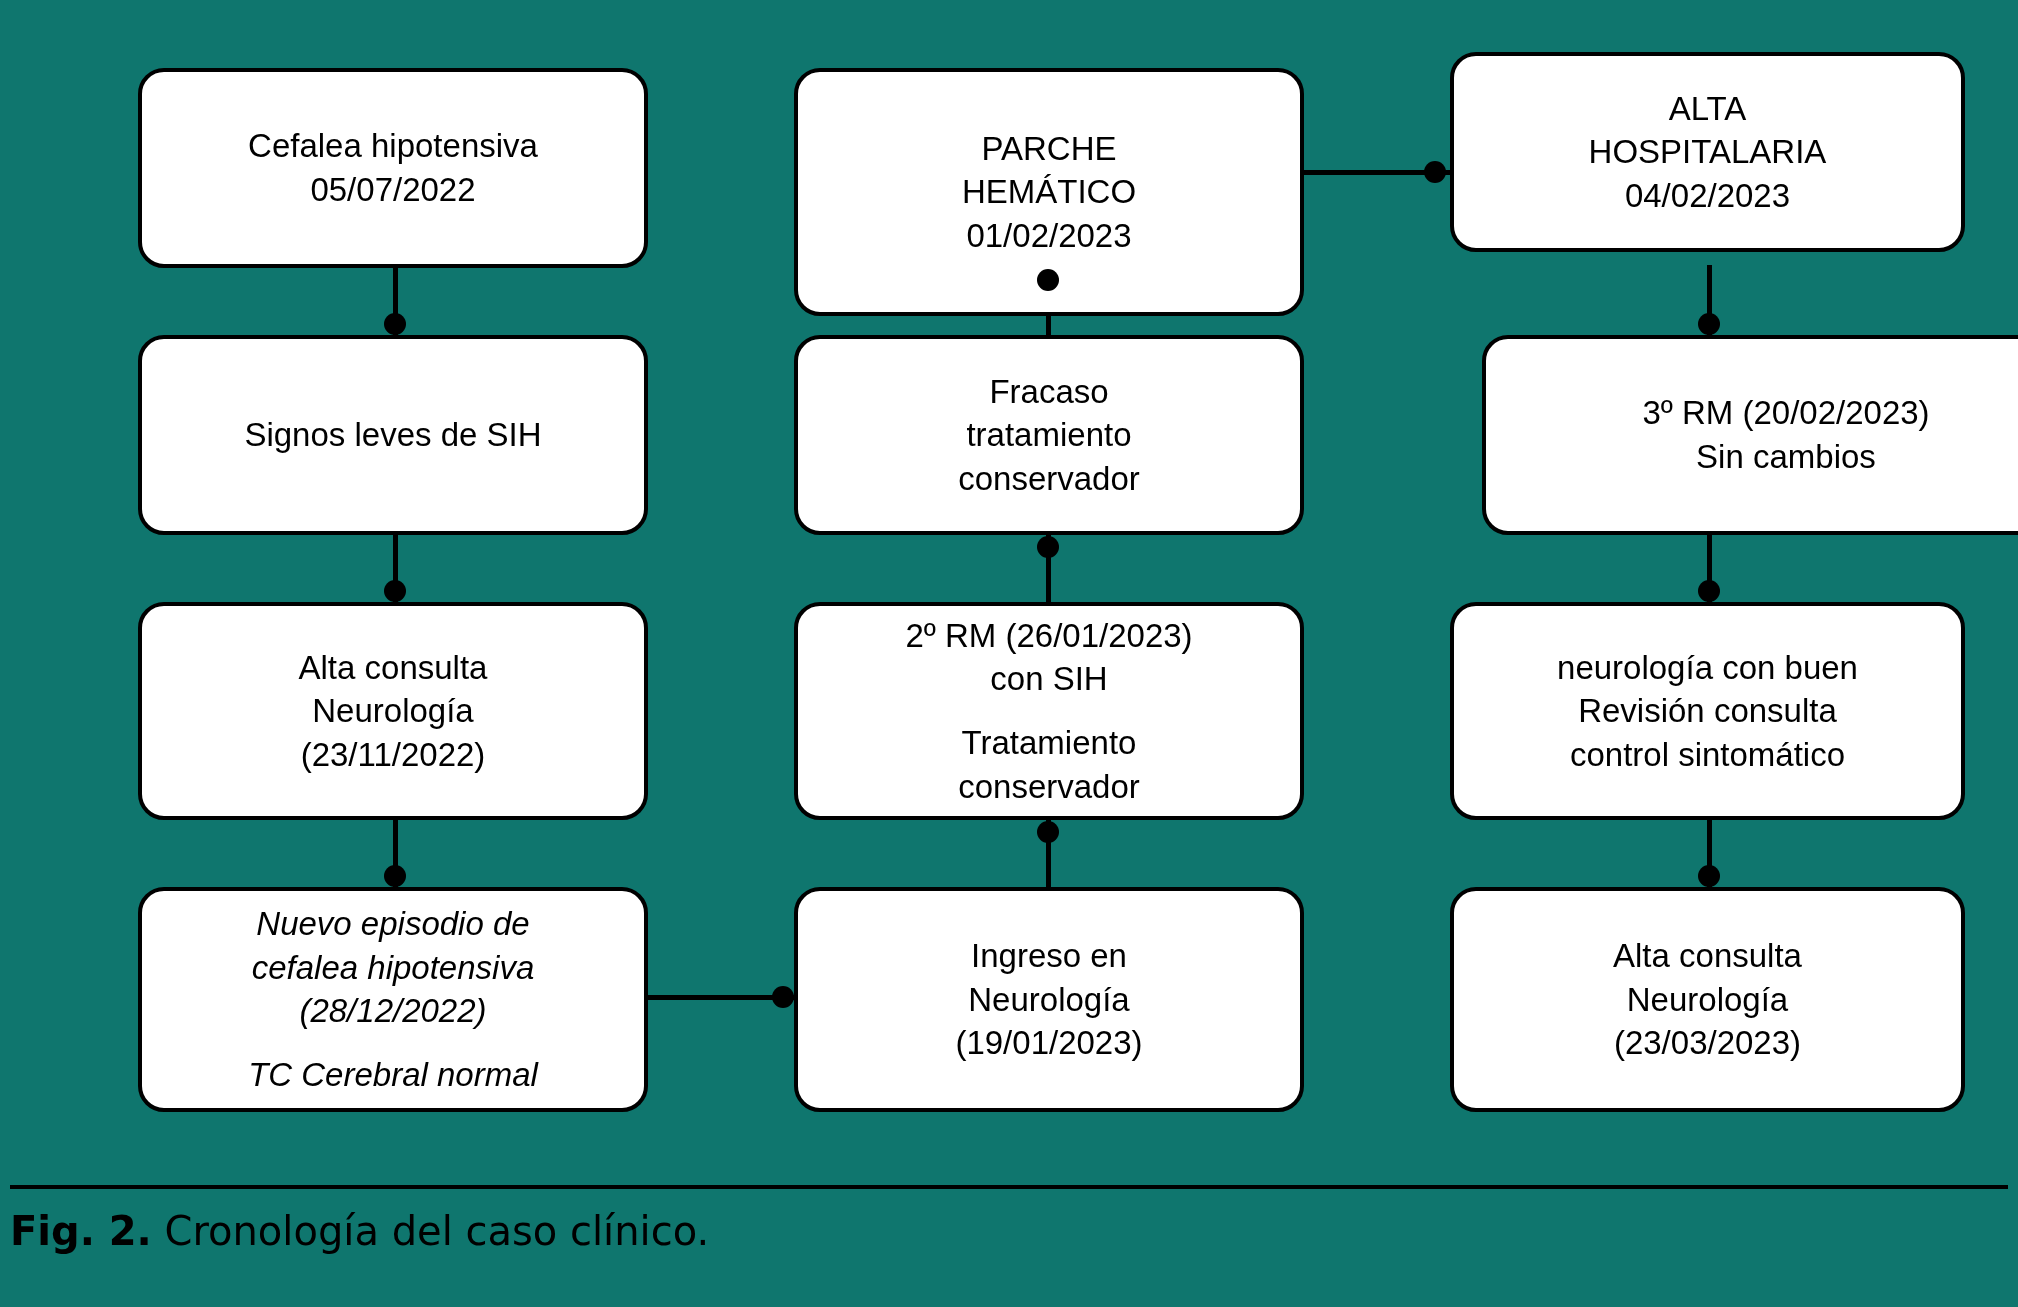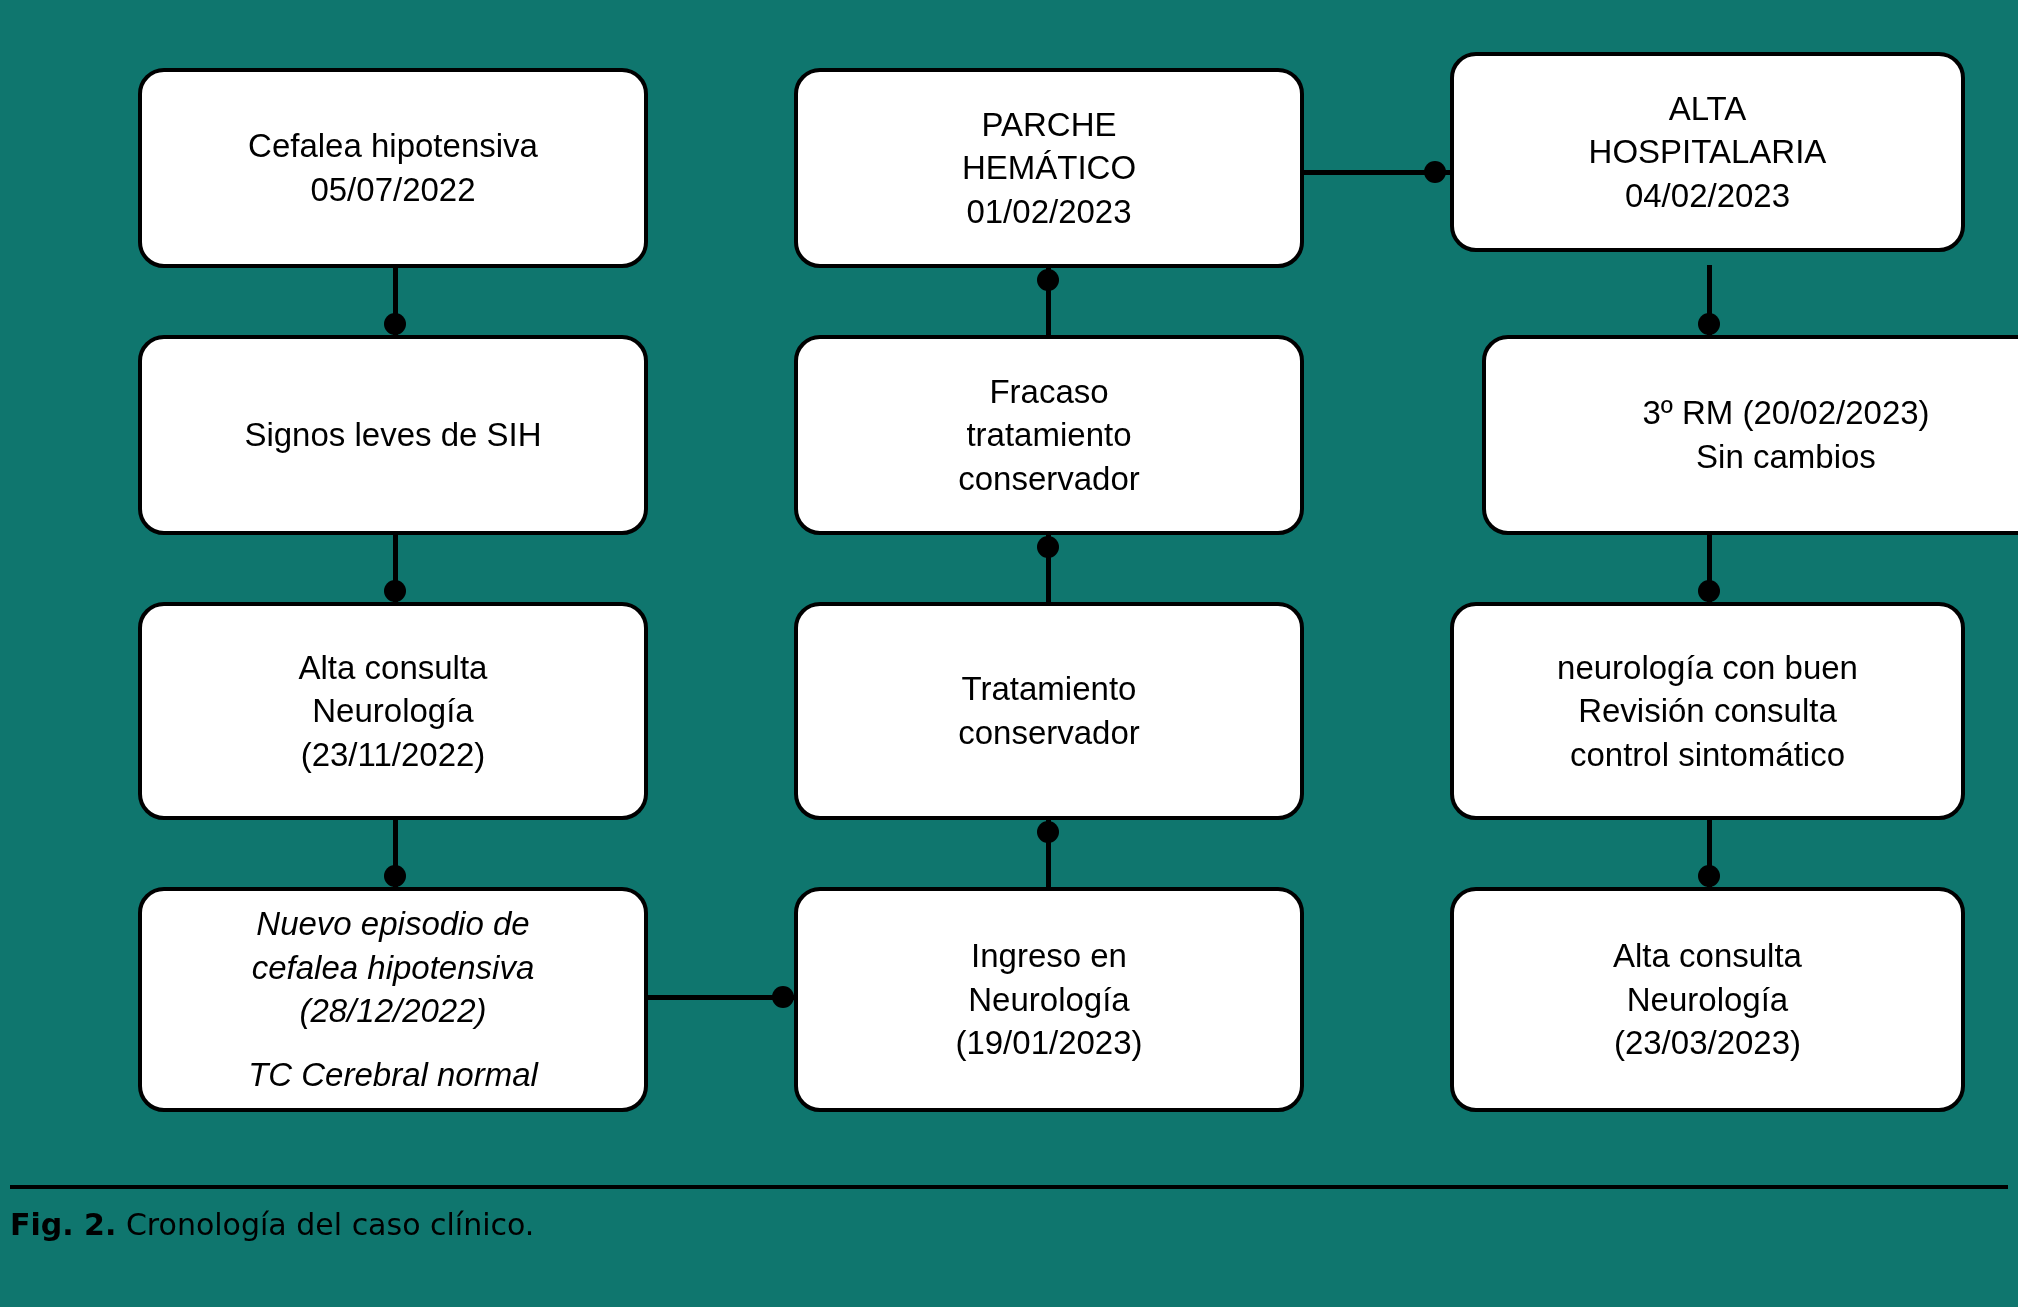--- a/index.html
+++ b/index.html
@@ -81,21 +81,21 @@
     top: 1185px;
     width: 1998px;
     height: 4px;
     background: #000000;
   }
   #caption {
     position: absolute;
     left: 10px;
     top: 1205px;
     font-family: "DejaVu Sans", sans-serif;
-    font-size: 30px;
+    font-size: 40px;
     line-height: 1.3;
     white-space: nowrap;
     color: #000000;
   }
   #caption .fig-label {
     font-weight: bold;
   }
   #caption .fig-text {
     font-weight: normal;
   }
@@ -165,37 +165,41 @@
       <div class="para">
         <div>Nuevo episodio de</div>
         <div>cefalea hipotensiva</div>
         <div>(28/12/2022)</div>
       </div>
       <div class="para">
         <div>TC Cerebral normal</div>
       </div>
     </div>
 
-    <div class="node" style="left:794px; top:68px; width:510px; height:200px;">
+    <div class="node" style="left:794px; top:68px; width:510px; height:248px;">
       <div class="para">
         <div>PARCHE</div>
         <div>HEMÁTICO</div>
         <div>01/02/2023</div>
       </div>
     </div>
 
     <div class="node" style="left:794px; top:335px; width:510px; height:200px;">
       <div class="para">
         <div>Fracaso</div>
         <div>tratamiento</div>
         <div>conservador</div>
       </div>
     </div>
 
     <div class="node" style="left:794px; top:602px; width:510px; height:218px;">
+      <div class="para">
+        <div>2º RM (26/01/2023)</div>
+        <div>con SIH</div>
+      </div>
       <div class="para">
         <div>Tratamiento</div>
         <div>conservador</div>
       </div>
     </div>
 
     <div class="node" style="left:794px; top:887px; width:510px; height:225px;">
       <div class="para">
         <div>Ingreso en</div>
         <div>Neurología</div>

